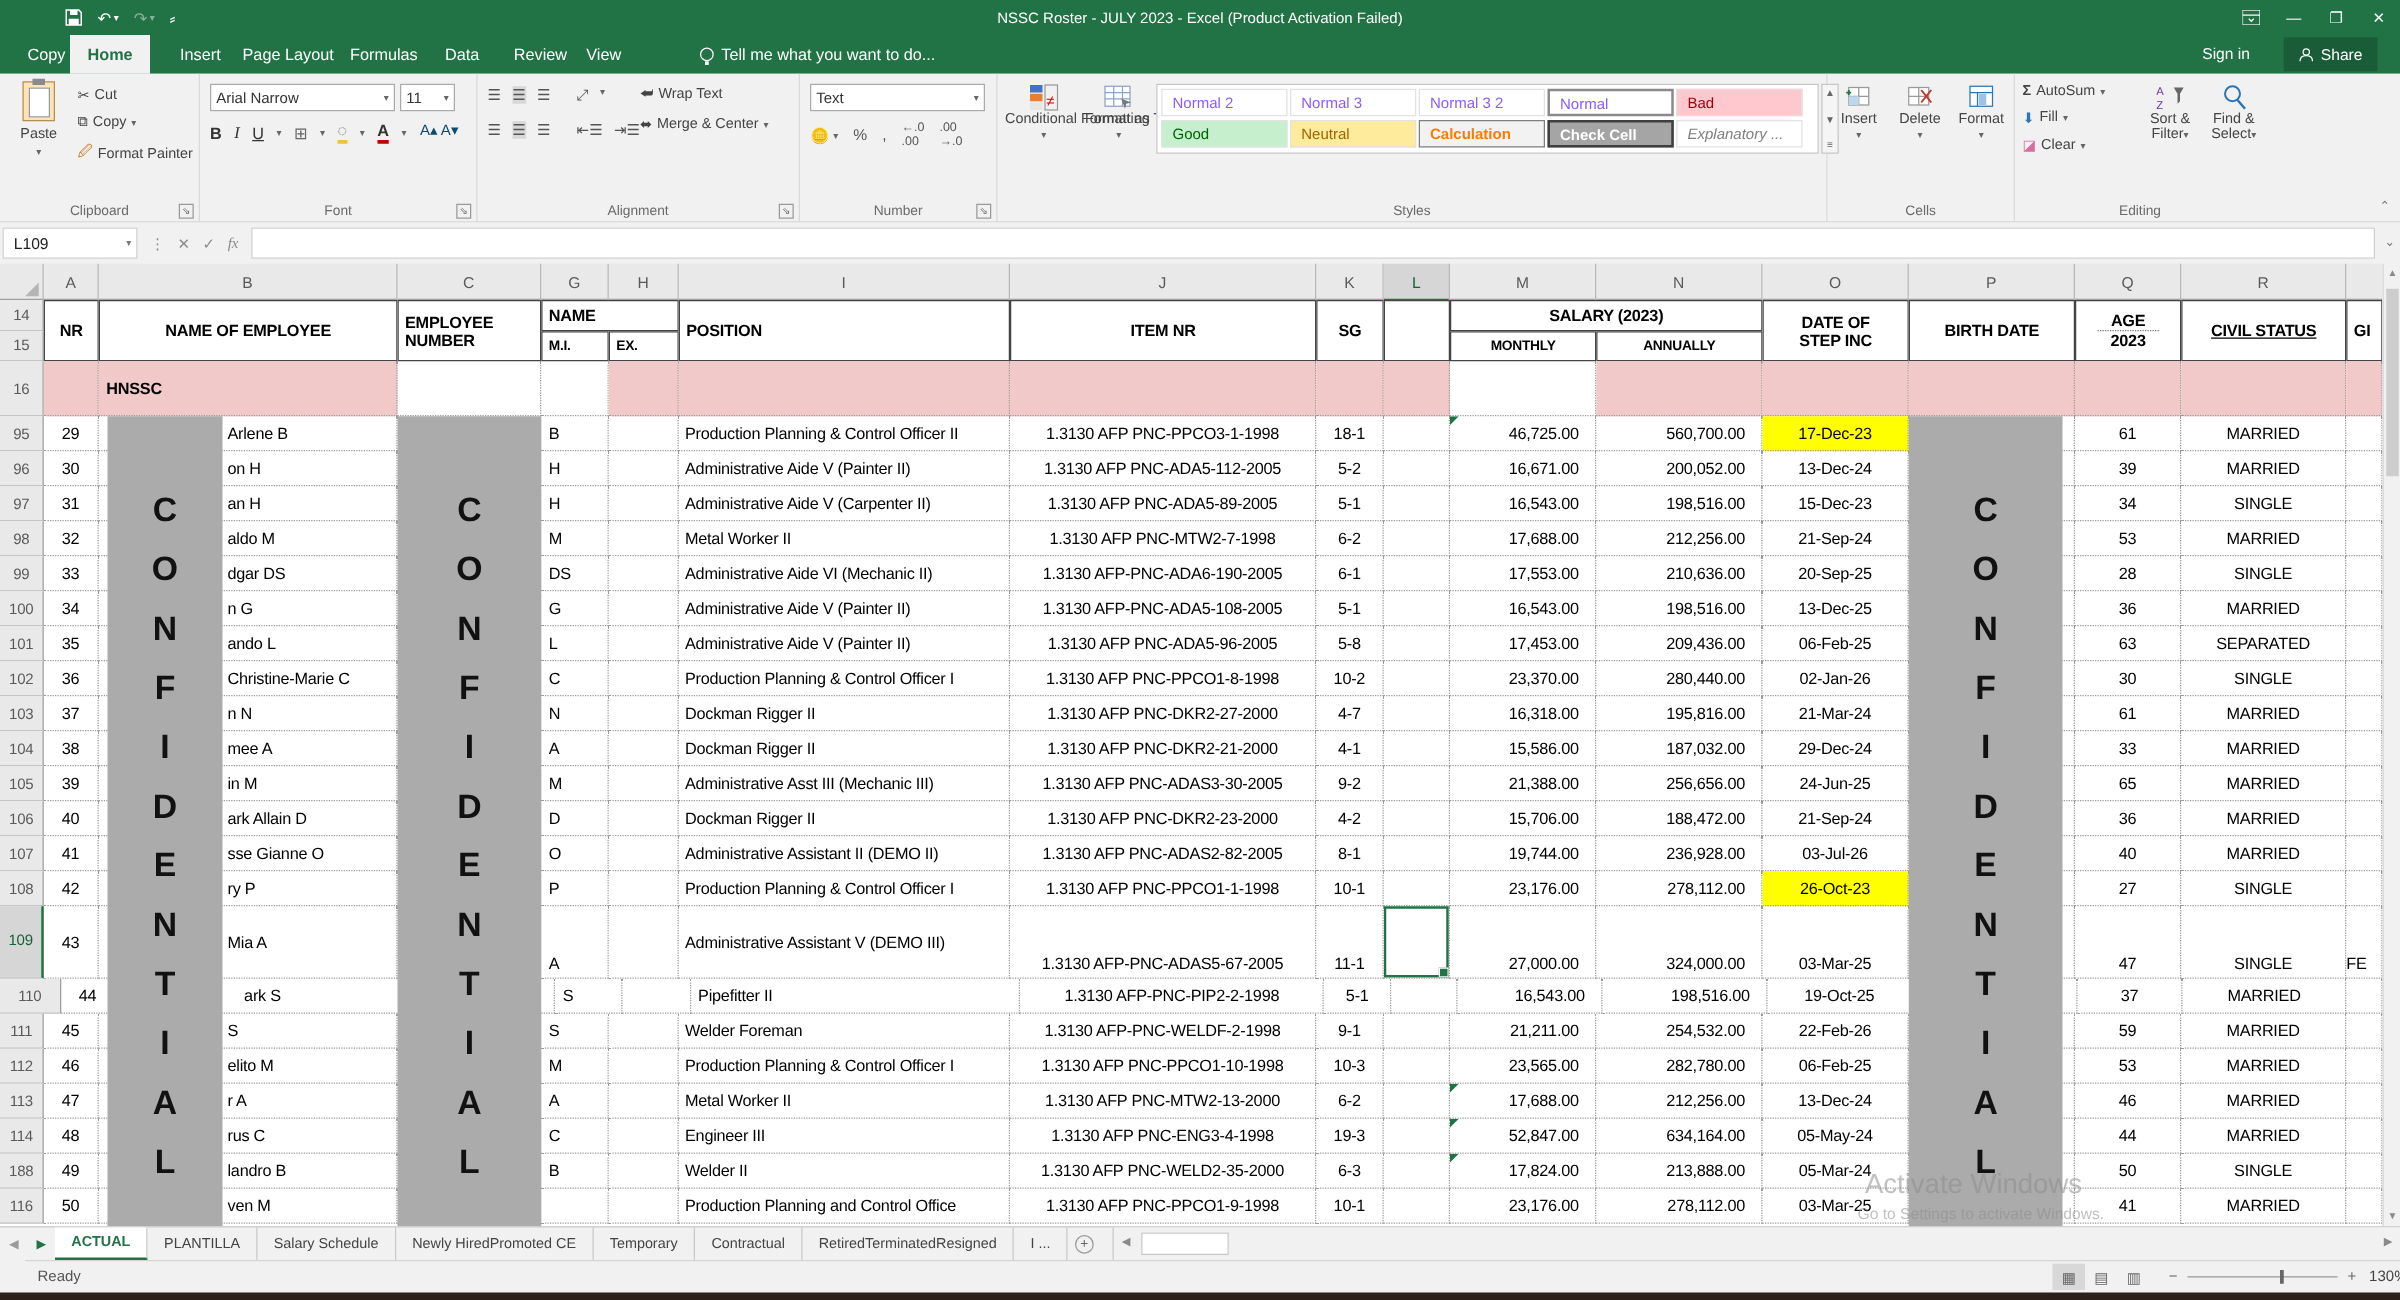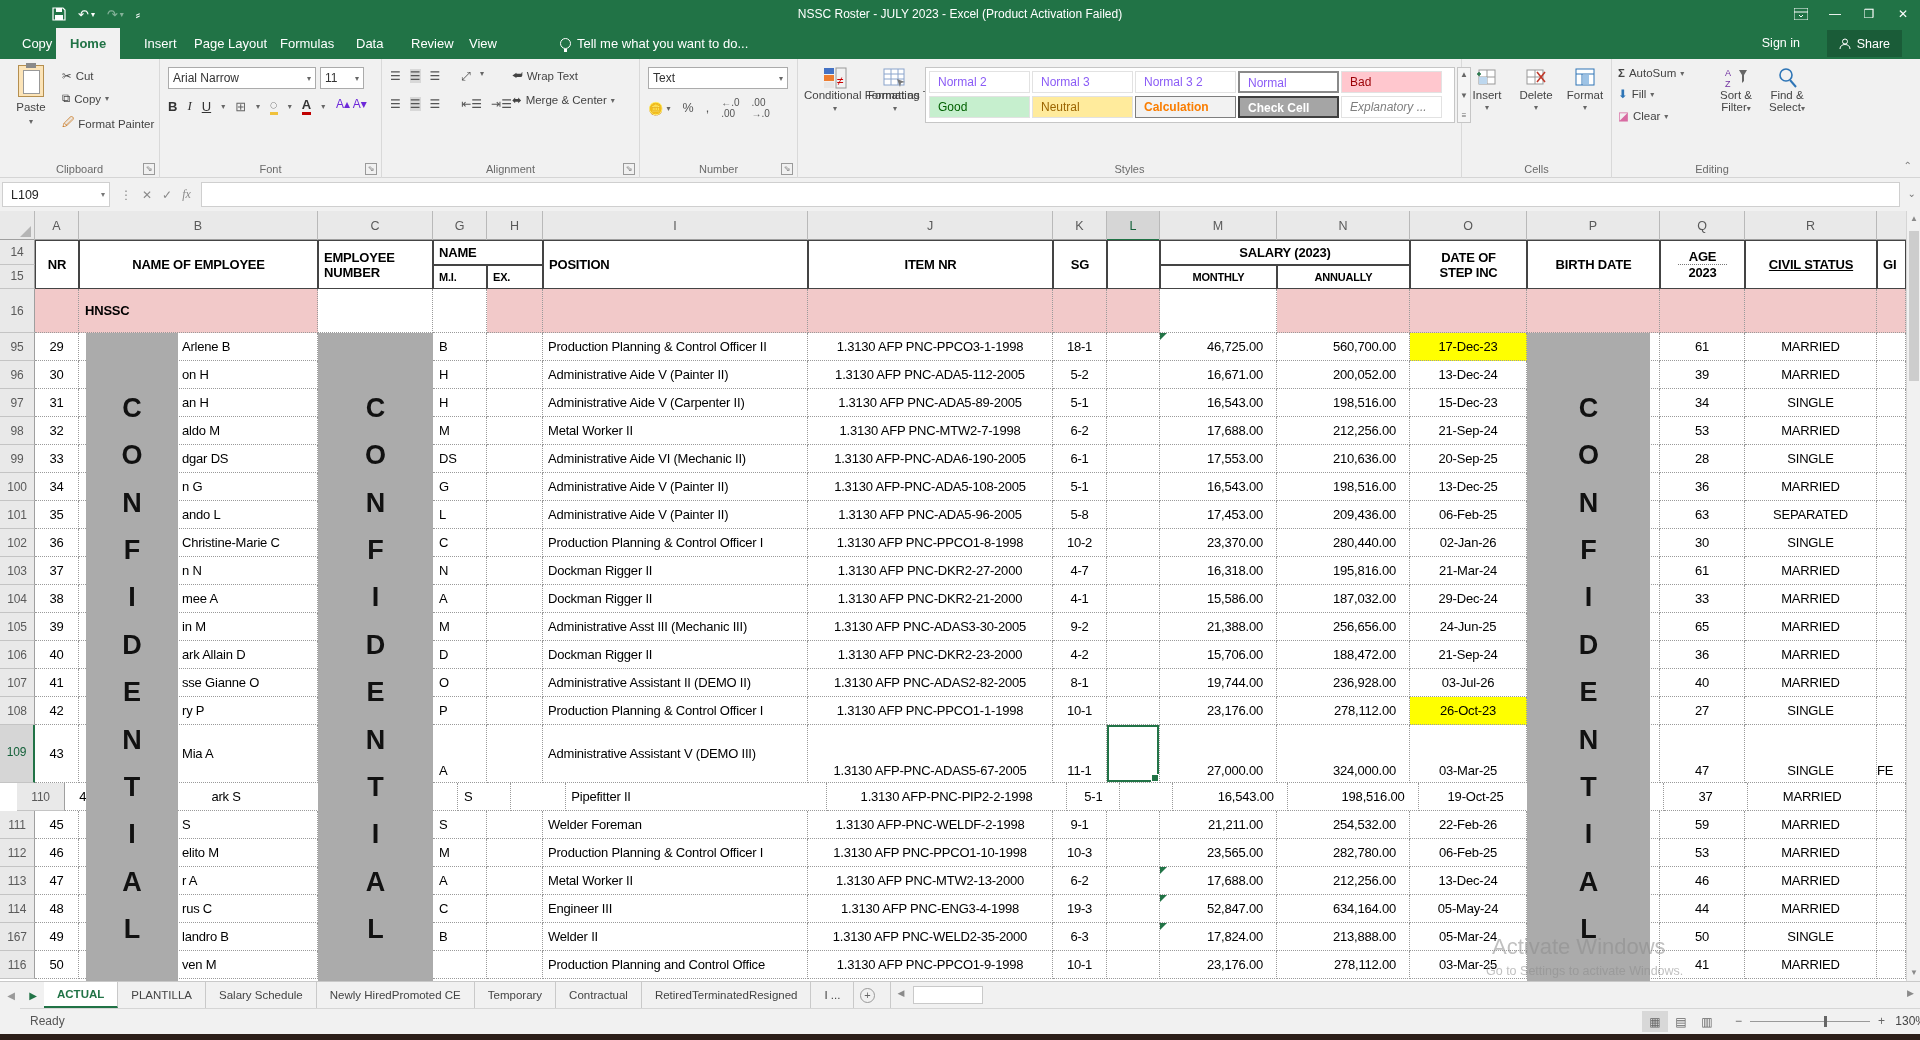--- a/index.html
+++ b/index.html
@@ -234,21 +234,21 @@
         <i style="font-family:'Liberation Serif',serif;">I</i>
         <u>U</u>
           <span class="rcaret">▾</span>
         <span style="color:#666;">⊞</span>
           <span class="rcaret">▾</span>
         <span style="border-bottom:3px solid #f0c13b;">◌</span>
           <span class="rcaret">▾</span>
         <span style="border-bottom:3px solid #c00000;font-weight:bold;">A</span>
           <span class="rcaret">▾</span>
       </div>
-      <div style="position:absolute;left:176px;top:38px;font-size:12px;color:#6d28d9;text-align:right;">A▴ A▾</div>
+      <div style="position:absolute;left:176px;top:38px;font-size:12px;color:#0c4a6e;text-align:right;">A▴ A▾</div>
       <div class="grplabel">Font</div>
       <div class="launcher">⇘</div>
     </div>
 
     <div class="group" style="left:382px;width:258px;">
       <div style="position:absolute;left:8px;top:10px;display:flex;gap:9px;font-size:12px;color:#555;">
         <span>☰</span>
         <span style="background:#d8d8d8;">☰</span>
         <span>☰</span>
         <span style="margin-left:12px;">⤢</span>
@@ -785,21 +785,21 @@
           <div class="cell selcell" style="width: 53px;"></div>
           <div class="cell rgt" style="width: 117px;">27,000.00</div>
           <div class="cell rgt" style="width: 133px;">324,000.00</div>
           <div class="cell ctr" style="width: 117px;">03-Mar-25</div>
           <div class="cell " style="width: 133px;"></div>
           <div class="cell ctr" style="width: 85px;">47</div>
           <div class="cell ctr" style="width: 132px;">SINGLE</div>
           <div class="cell lft" style="width: 29px;">FE</div>
         </div>
         <div class="frow" style="height: 28px;">
-          <div class="cell rowhd" style="width: 49px; margin-left: 17px;">110</div>
+          <div class="cell rowhd" style="width: 49px;">110</div>
           <div class="cell ctr" style="width: 44px;">44</div>
           <div class="cell lft namecell" style="width: 239px;">ark S</div>
           <div class="cell " style="width: 115px;"></div>
           <div class="cell lft micell" style="width: 54px;">S</div>
           <div class="cell " style="width: 56px;"></div>
           <div class="cell lft poscell" style="width: 265px;">Pipefitter II</div>
           <div class="cell ctr" style="width: 245px;">1.3130 AFP-PNC-PIP2-2-1998</div>
           <div class="cell ctr" style="width: 54px;">5-1</div>
           <div class="cell " style="width: 53px;"></div>
           <div class="cell rgt" style="width: 117px;">16,543.00</div>
@@ -880,21 +880,21 @@
           <div class="cell " style="width: 53px;"></div>
           <div class="cell rgt tri" style="width: 117px;">52,847.00</div>
           <div class="cell rgt" style="width: 133px;">634,164.00</div>
           <div class="cell ctr" style="width: 117px;">05-May-24</div>
           <div class="cell " style="width: 133px;"></div>
           <div class="cell ctr" style="width: 85px;">44</div>
           <div class="cell ctr" style="width: 132px;">MARRIED</div>
           <div class="cell lft" style="width: 29px;"></div>
         </div>
         <div class="frow" style="height: 28px;">
-          <div class="cell rowhd" style="width: 35px;">167</div>
+          <div class="cell rowhd" style="width: 35px;">188</div>
           <div class="cell ctr" style="width: 44px;">49</div>
           <div class="cell lft namecell" style="width: 239px;">landro B</div>
           <div class="cell " style="width: 115px;"></div>
           <div class="cell lft micell" style="width: 54px;">B</div>
           <div class="cell " style="width: 56px;"></div>
           <div class="cell lft poscell" style="width: 265px;">Welder II</div>
           <div class="cell ctr" style="width: 245px;">1.3130 AFP PNC-WELD2-35-2000</div>
           <div class="cell ctr" style="width: 54px;">6-3</div>
           <div class="cell " style="width: 53px;"></div>
           <div class="cell rgt tri" style="width: 117px;">17,824.00</div>

